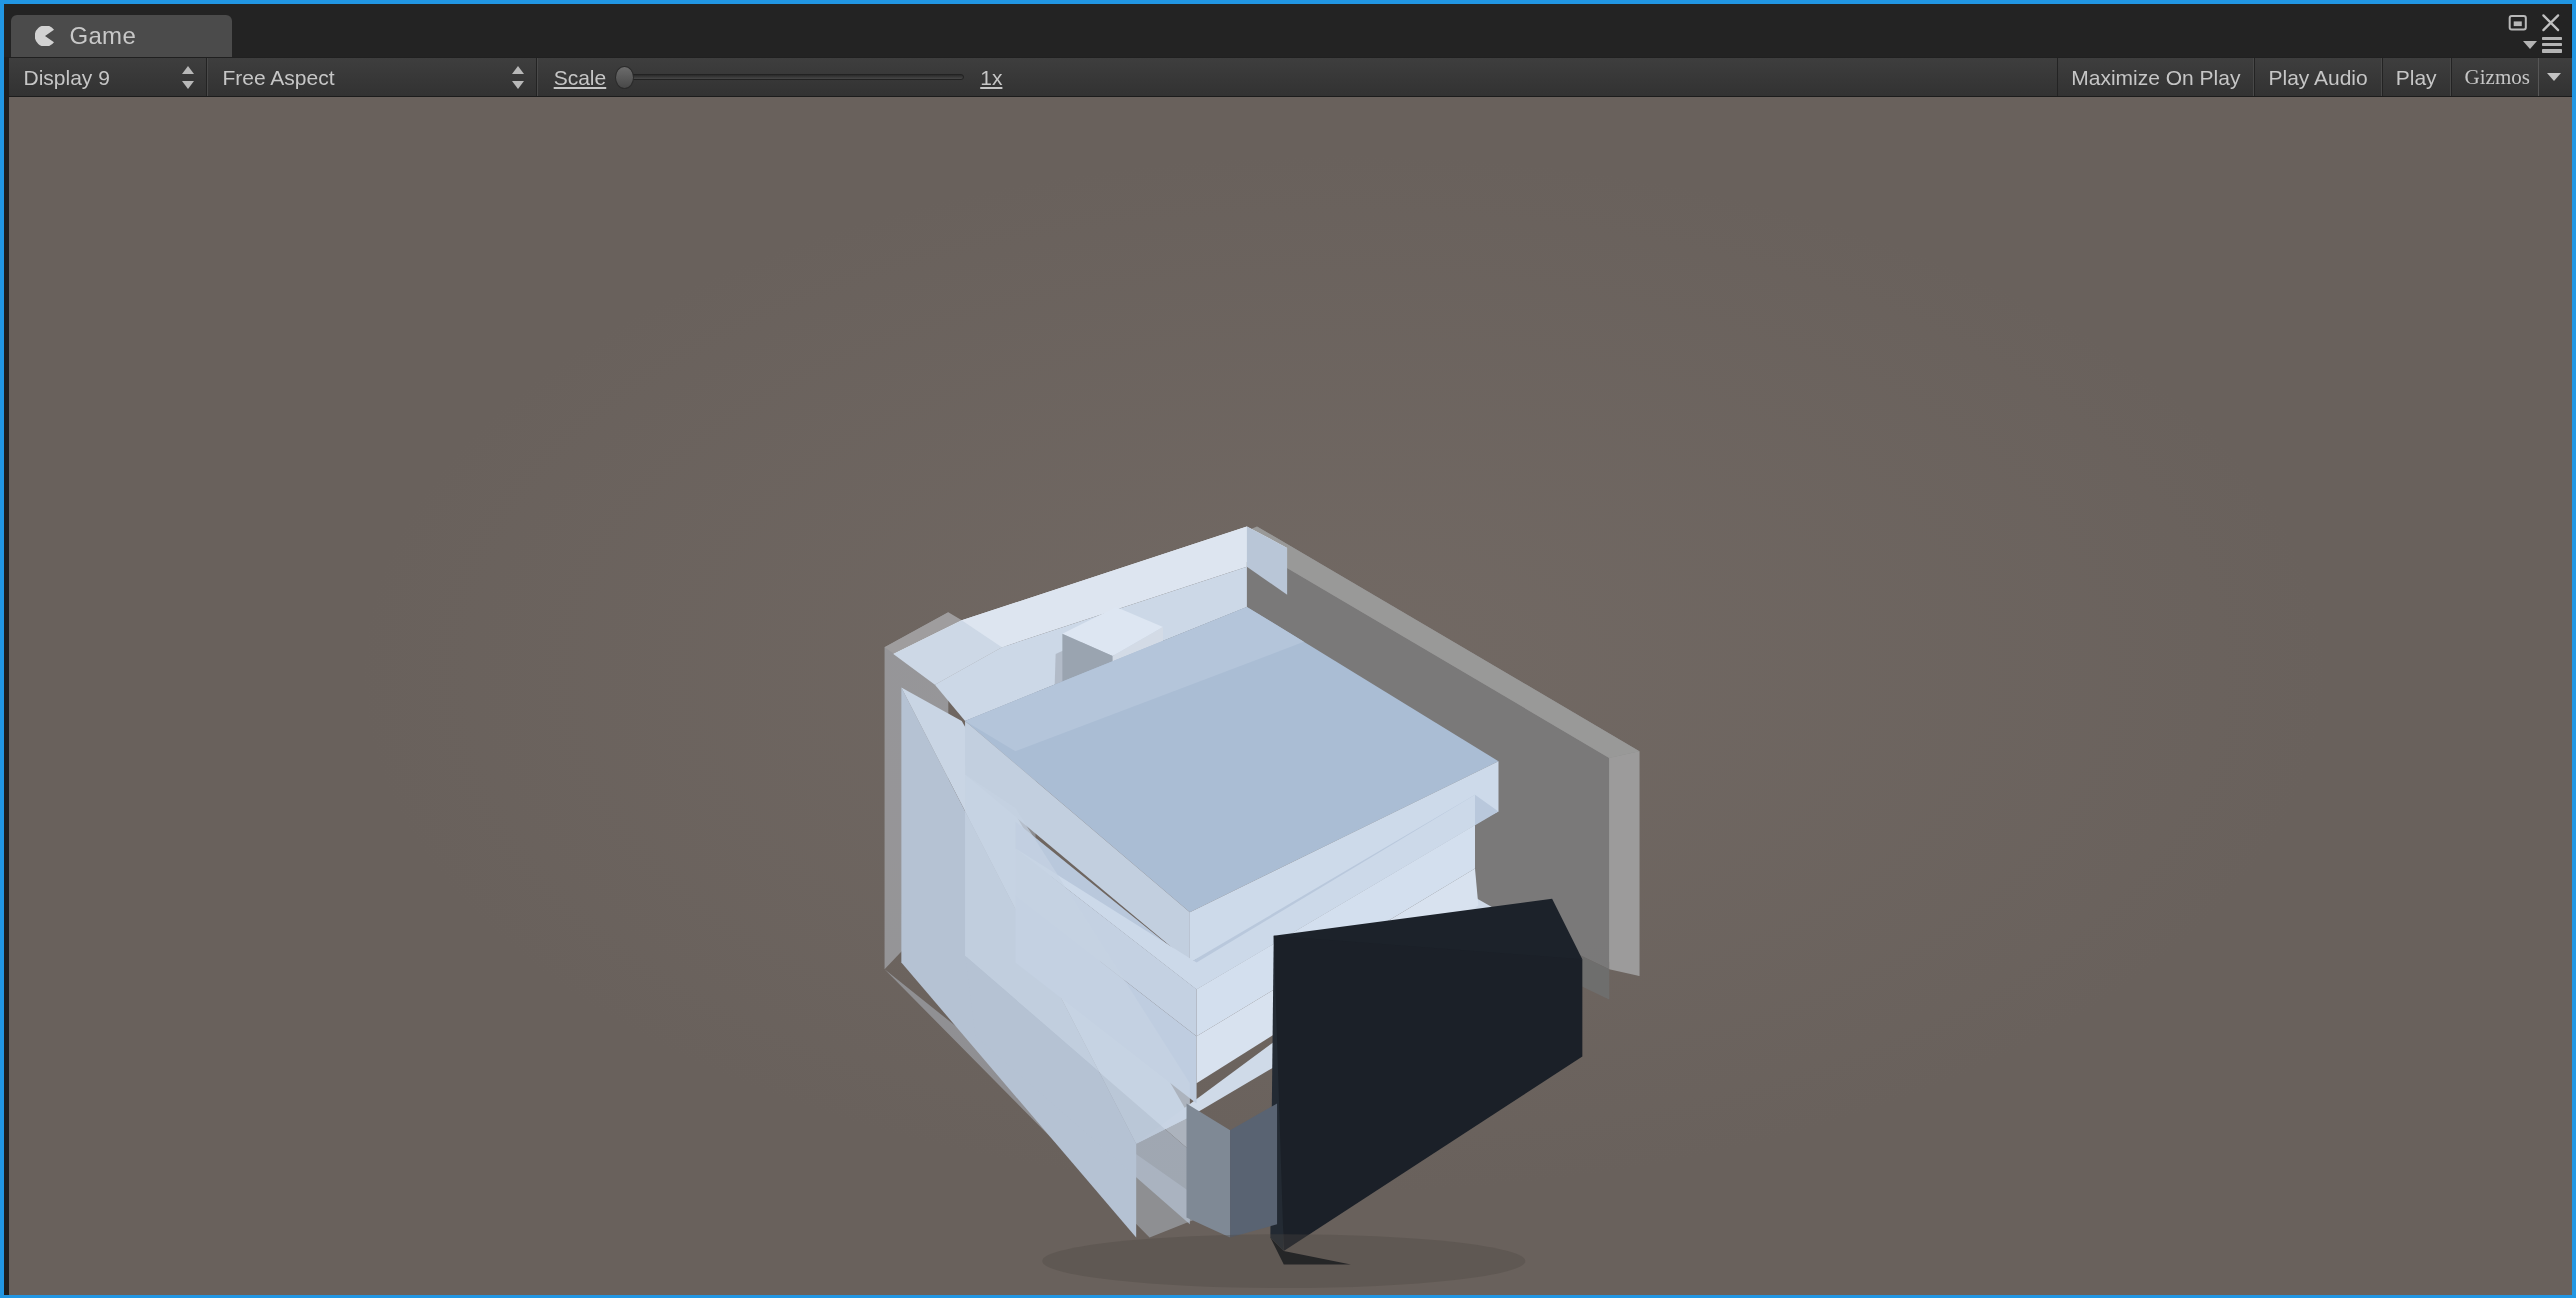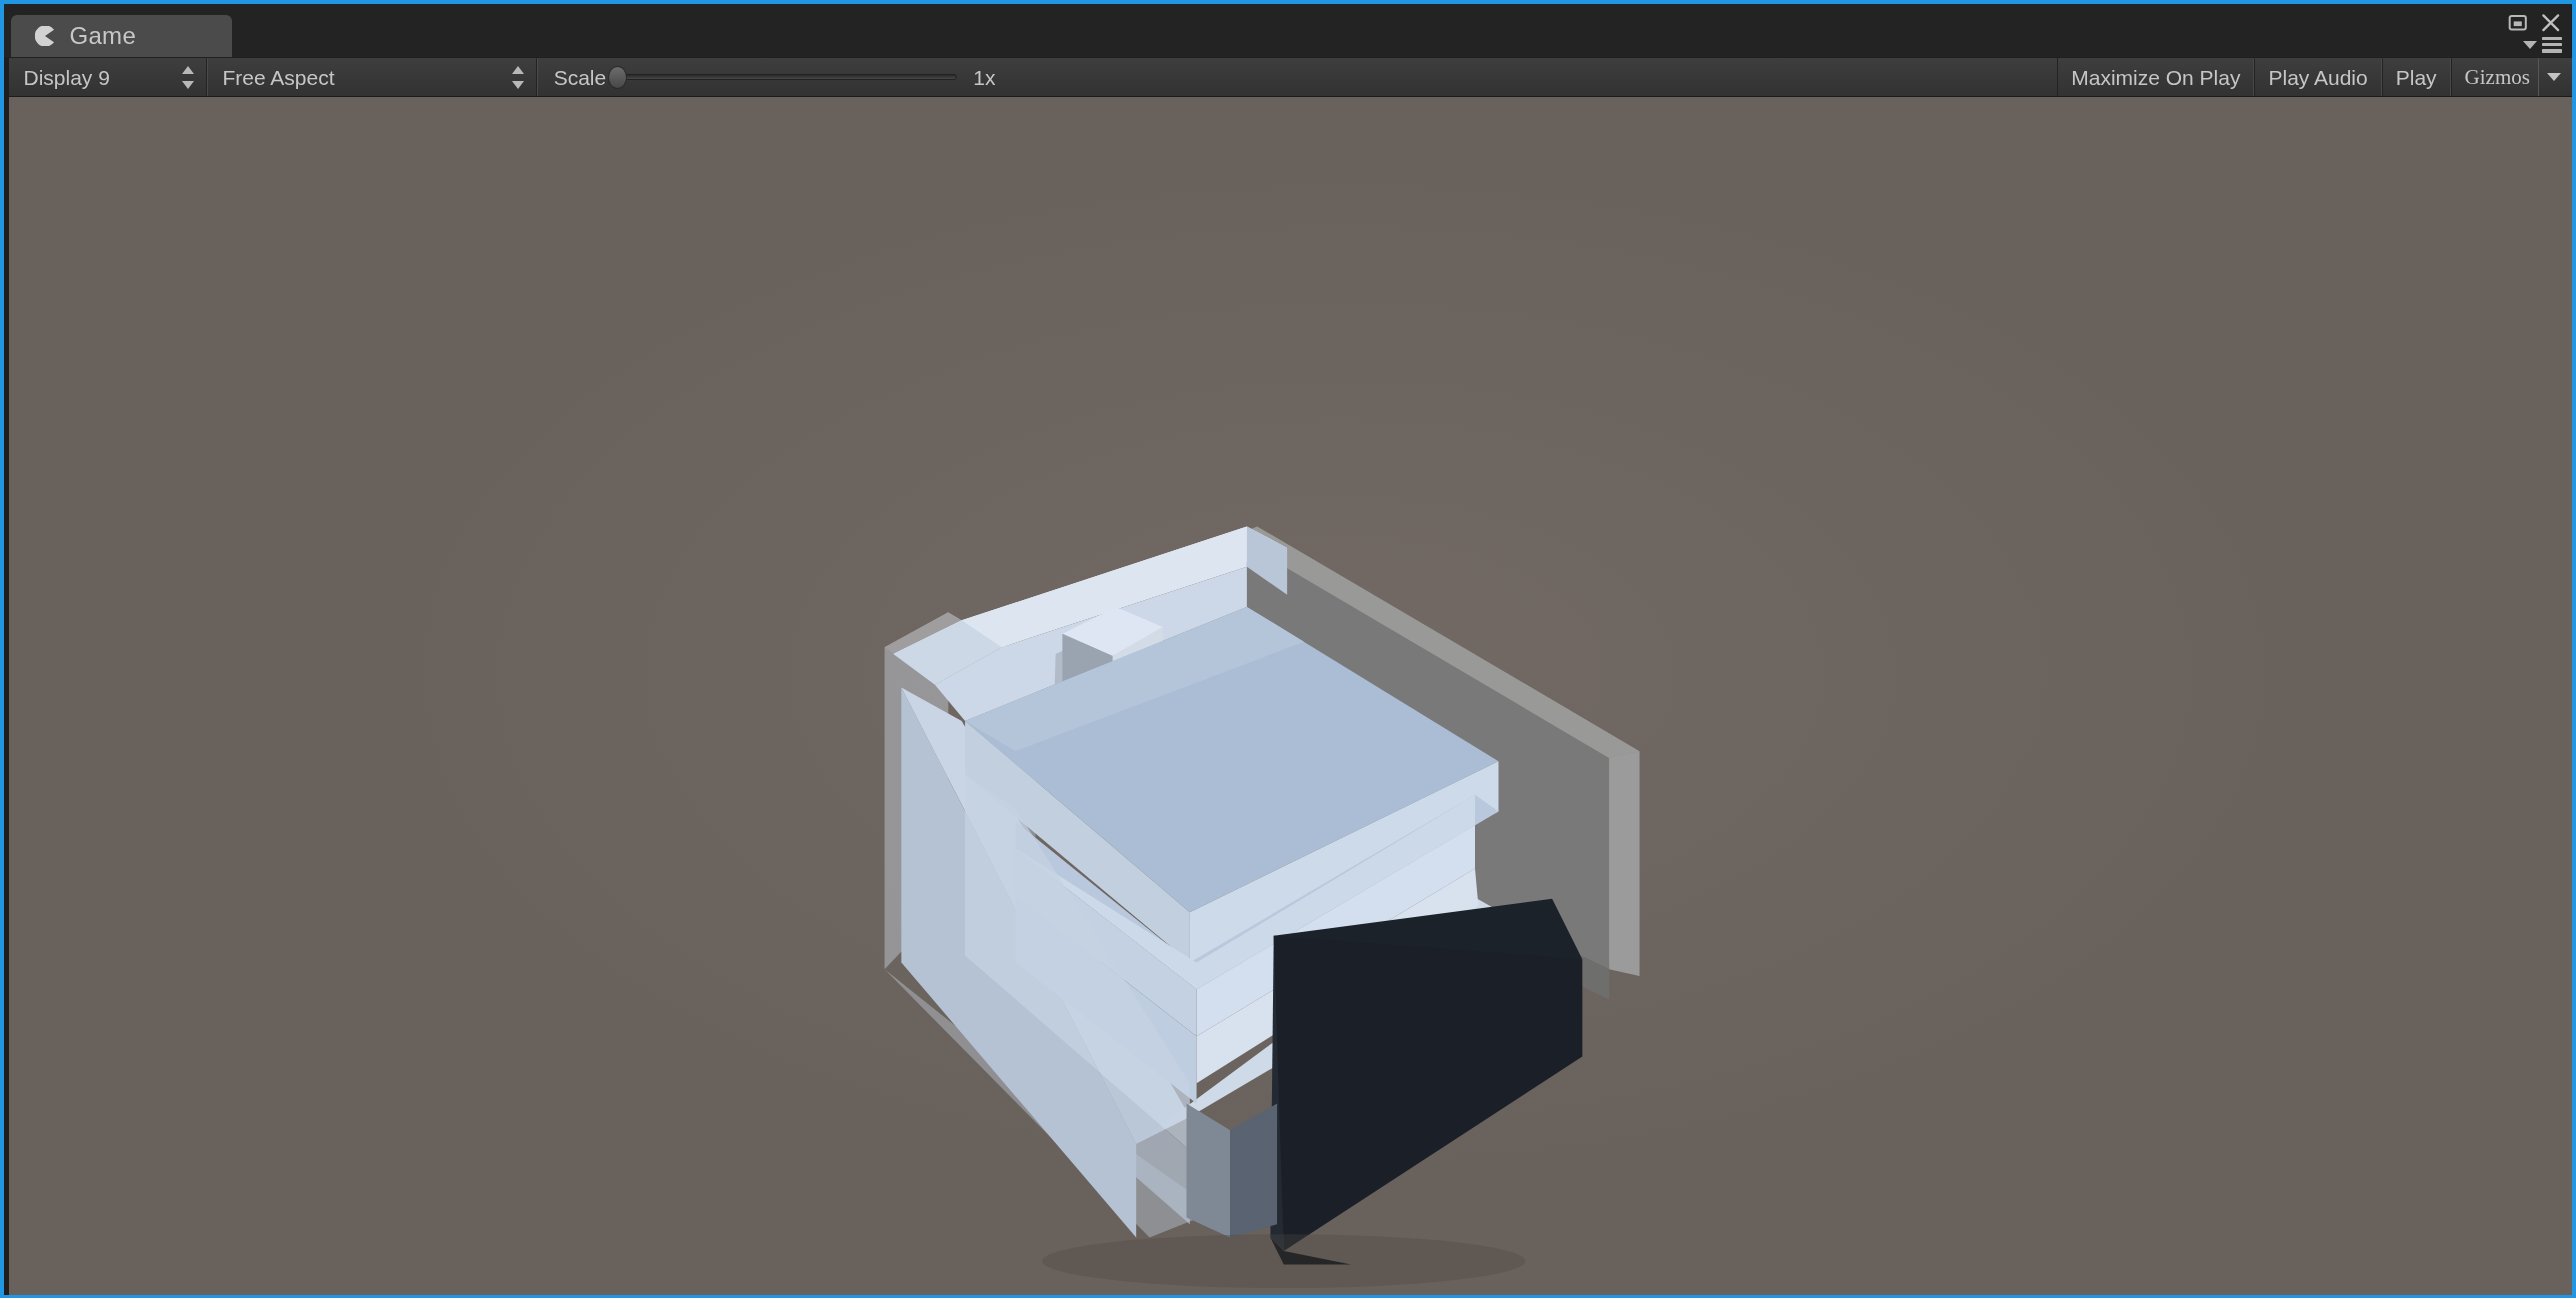--- a/index.html
+++ b/index.html
@@ -148,21 +148,21 @@
   }
 
   .tb-scale {
     display: flex;
     align-items: center;
     gap: 0;
     padding: 0 12px 0 16px;
     border-left: 0.7px solid #4a4a4a;
     white-space: nowrap;
   }
-  .tb-scale .lbl { line-height: 1; margin-right: 2px; }
+  .tb-scale .lbl { line-height: 1; margin-right: 9px; text-decoration: underline; }
   .slider {
     position: relative;
     width: 349px;
     height: 23px;
     display: flex;
     align-items: center;
     margin-right: 16px;
   }
   .slider .track {
     position: absolute;
@@ -175,21 +175,21 @@
   }
   .slider .thumb {
     position: absolute;
     left: 0;
     width: 19px; height: 23px;
     border-radius: 9.4px/11.4px;
     background: linear-gradient(#6c6c6c, #484848);
     border: 0.7px solid #2b2b2b;
     box-sizing: border-box;
   }
-  .scale-val { line-height: 1; }
+  .scale-val { line-height: 1; text-decoration: underline; }
 
   .tb-btn {
     display: flex;
     align-items: center;
     padding: 0 13px;
     border-left: 0.7px solid #232323;
     border-right: 0.7px solid #494949;
     white-space: nowrap;
     line-height: 1;
   }

